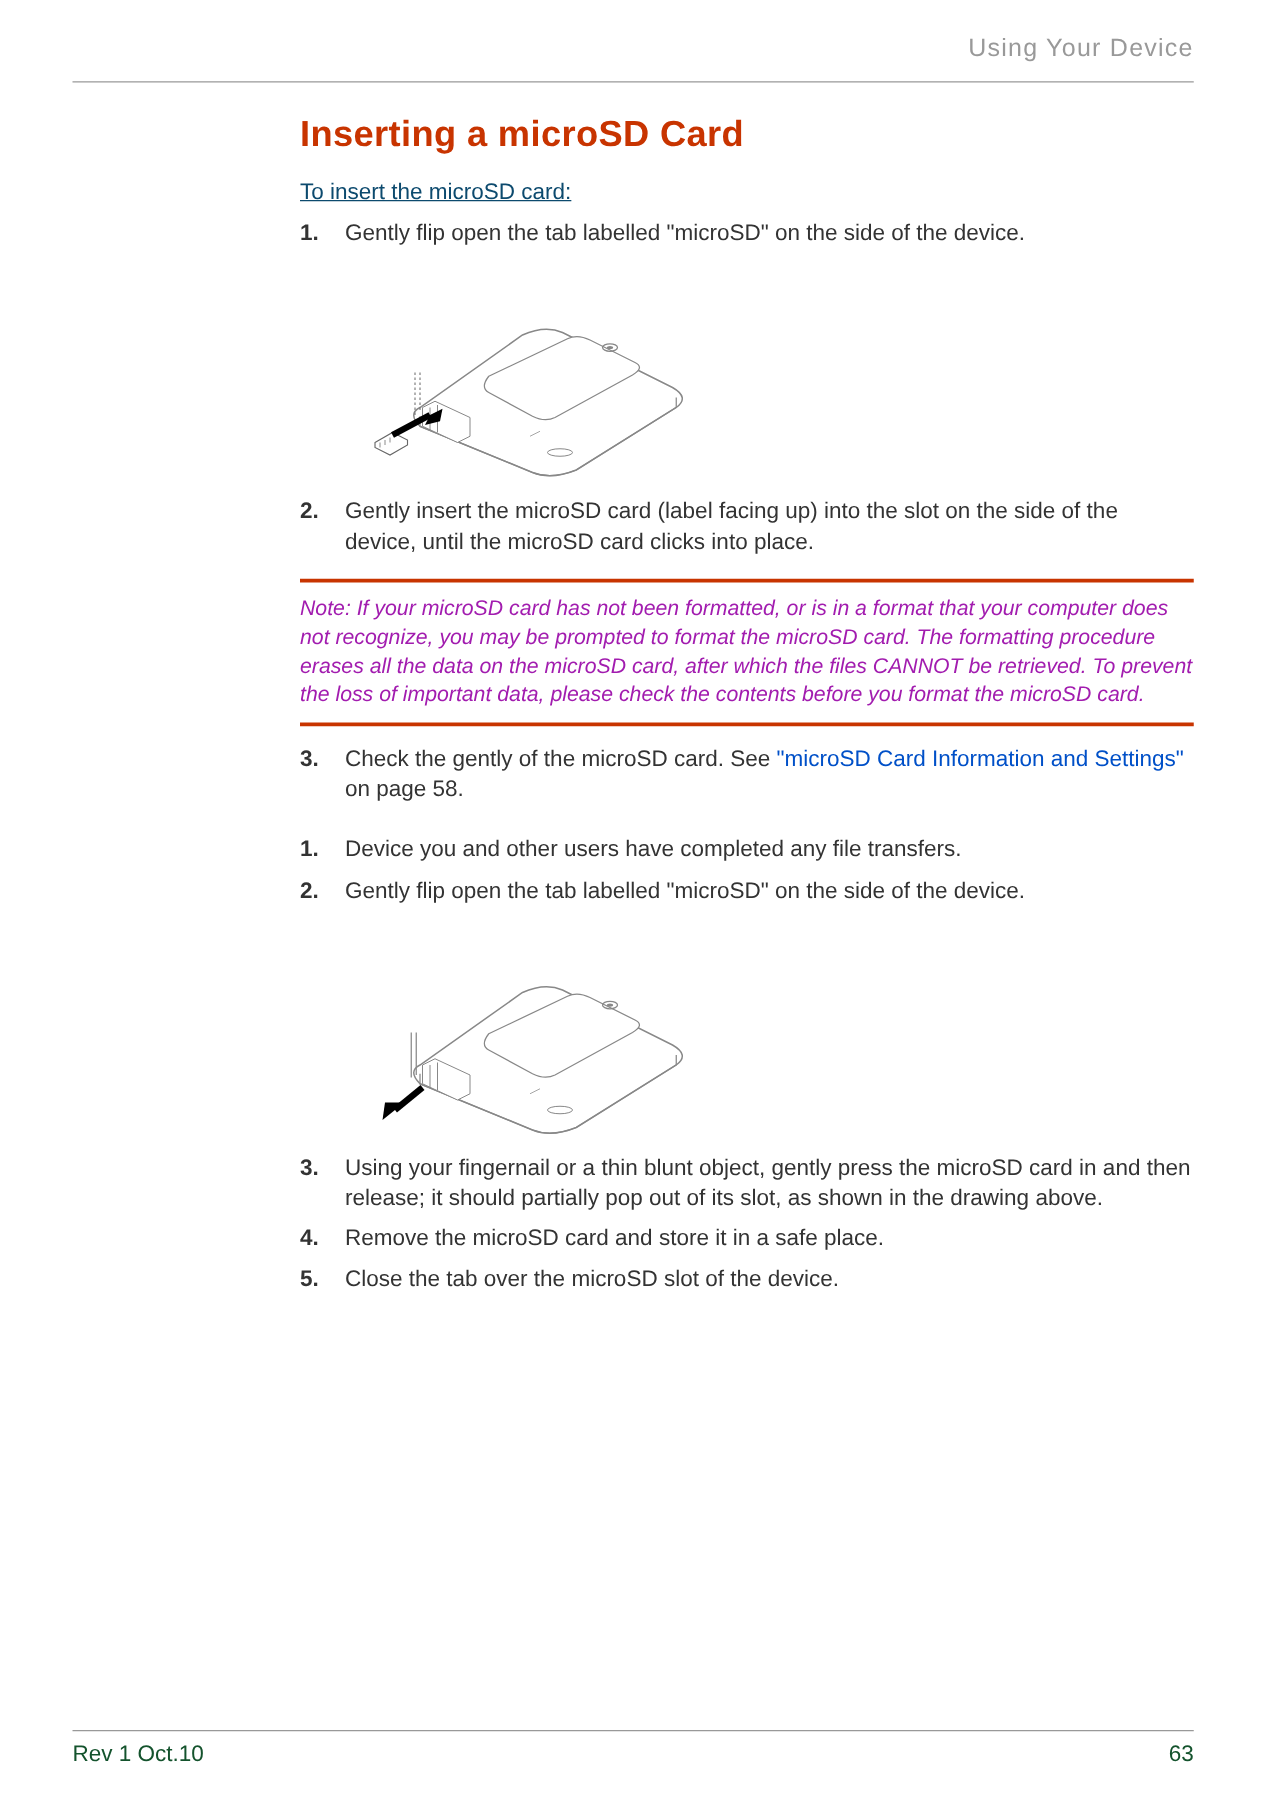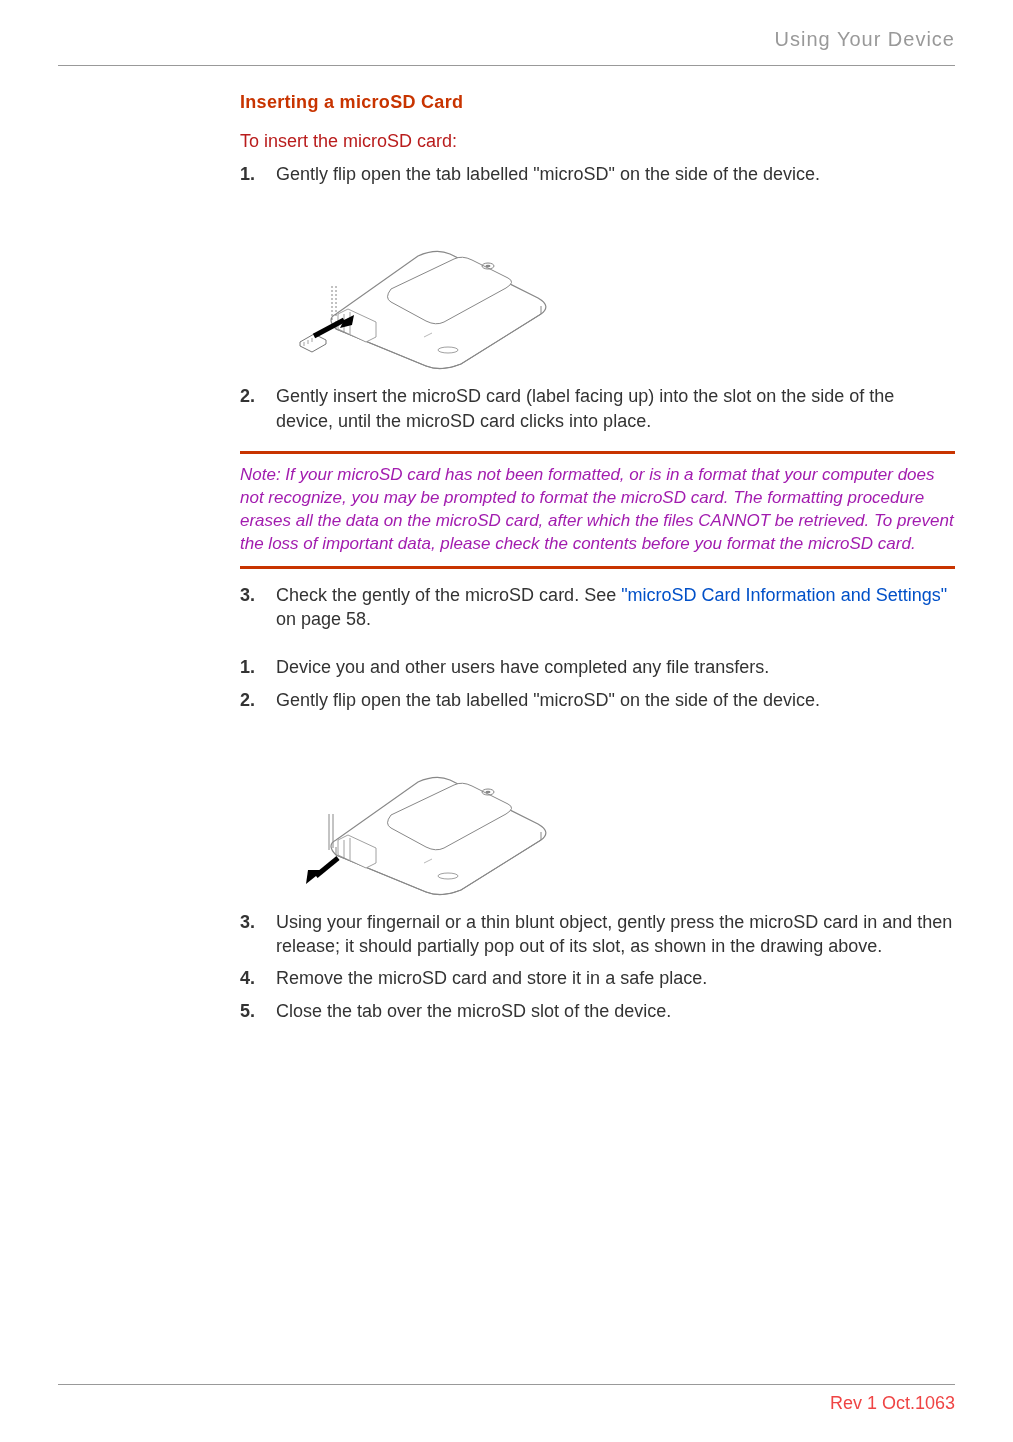--- a/index.html
+++ b/index.html
@@ -33,29 +33,30 @@
       border: none;
       border-top: 1px solid #999;
       margin-bottom: 26px;
     }
     .content {
       margin-left: 182px;
       margin-right: 0;
     }
     .h2 {
       color: #c83400;
-      font-size: 18px;
+      font-size: 29px;
       font-weight: bold;
       margin-bottom: 18px;
       letter-spacing: 0.3px;
     }
     .lead {
       font-size: 18px;
-      color: #b91c1c;
+      color: #0c4a6e;
       margin-bottom: 10px;
+      text-decoration: underline;
     }
     .ol-item {
       display: flex;
       font-size: 18px;
       color: #333;
       margin-bottom: 8px;
       line-height: 1.35;
     }
     .ol-num {
       font-weight: bold;
@@ -96,23 +97,23 @@
       left: 58px;
       right: 58px;
     }
     .footer-rule {
       border: none;
       border-top: 1px solid #999;
       margin-bottom: 8px;
     }
     .footer-row {
       display: flex;
-      justify-content: flex-end;
+      justify-content: space-between;
       font-size: 18px;
-      color: #ef4444;
+      color: #14532d;
     }
     .section-gap {
       height: 16px;
     }
   </style>
 </head>
 <body>
 
 <div class="page">
   <div class="header-title">Using Your Device</div>

